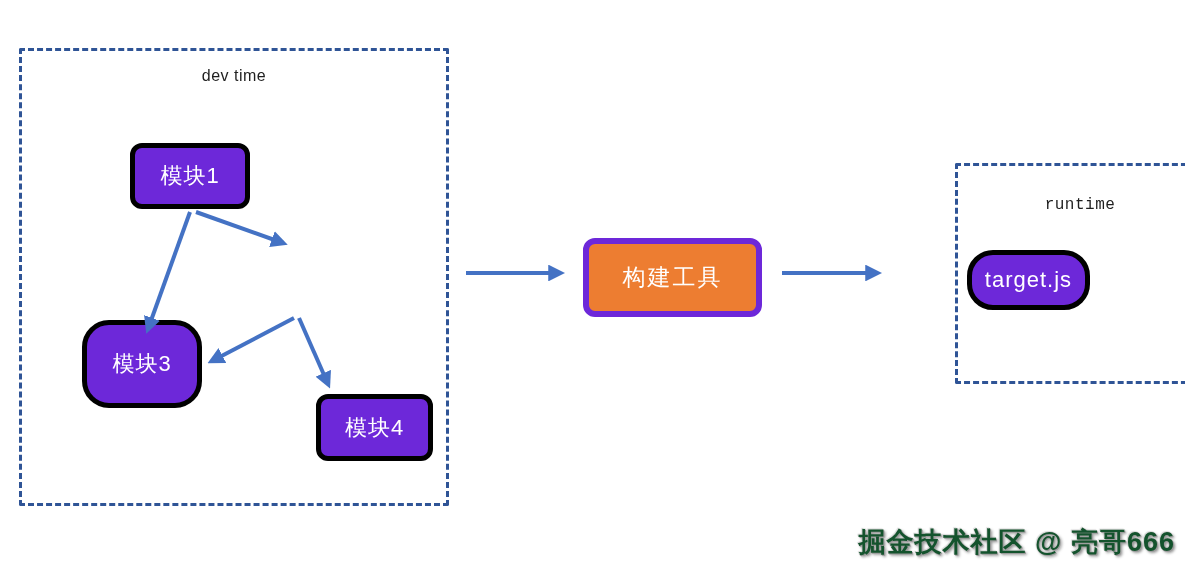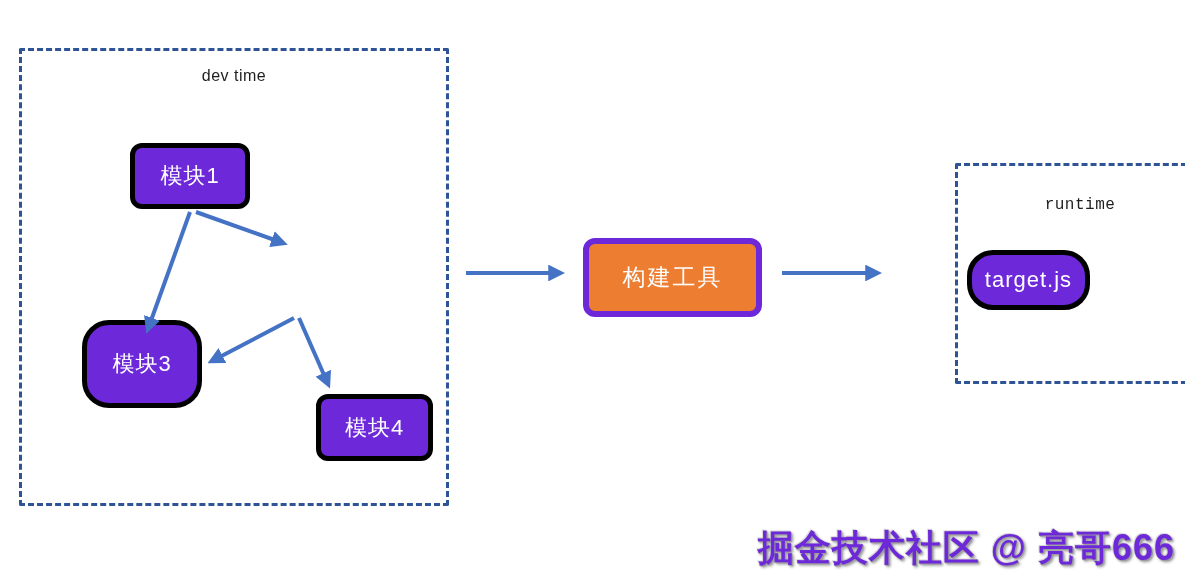--- a/index.html
+++ b/index.html
@@ -46,24 +46,24 @@
   }
   .arrows{
     position:absolute;
     left:0;top:0;
     pointer-events:none;
   }
   .watermark{
     position:absolute;
     right:10px;
     top:524px;
-    font-size:36px;
+    font-size:27px;
     font-weight:700;
     letter-spacing:1px;
-    color:#6d28d9;
+    color:#14532d;
     text-shadow:
       1px 1px 0 #9c9c9c,
       2px 2px 3px #8f8f8f,
       -1px -1px 1px #d8d8d8,
       0 0 1px #b5b5b5;
     white-space:nowrap;
   }
 </style>
 </head>
 <body>

